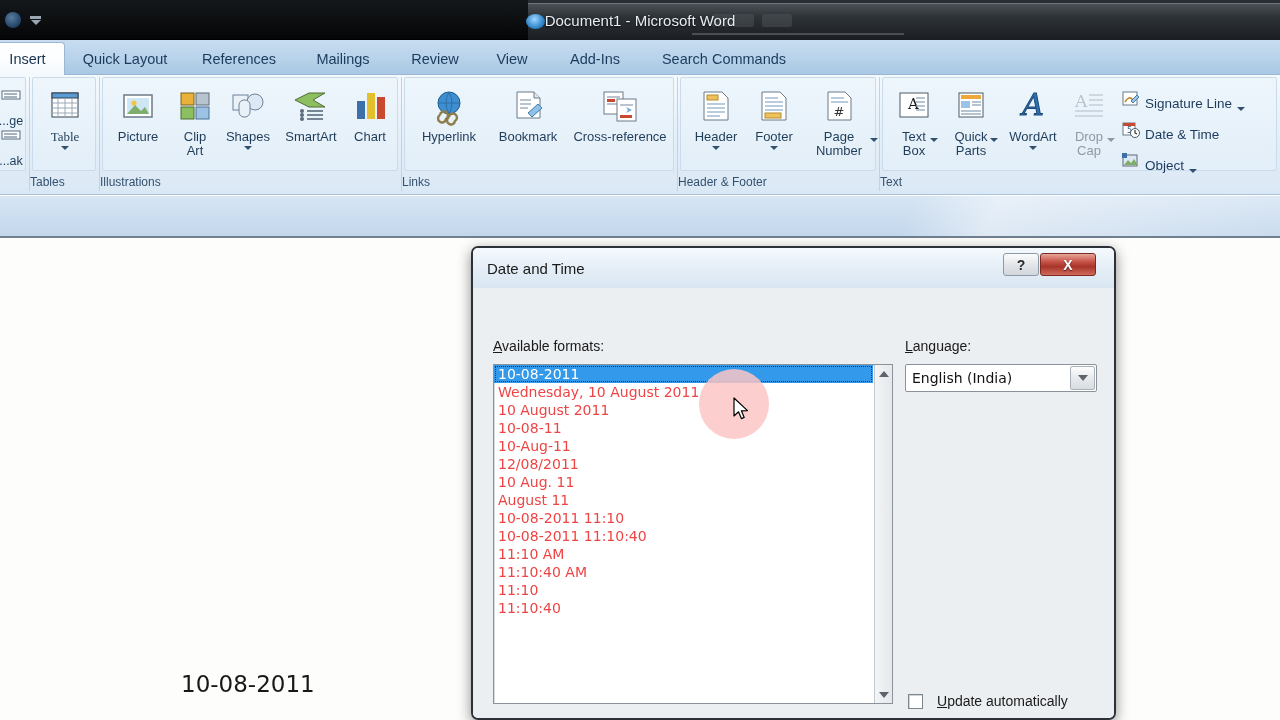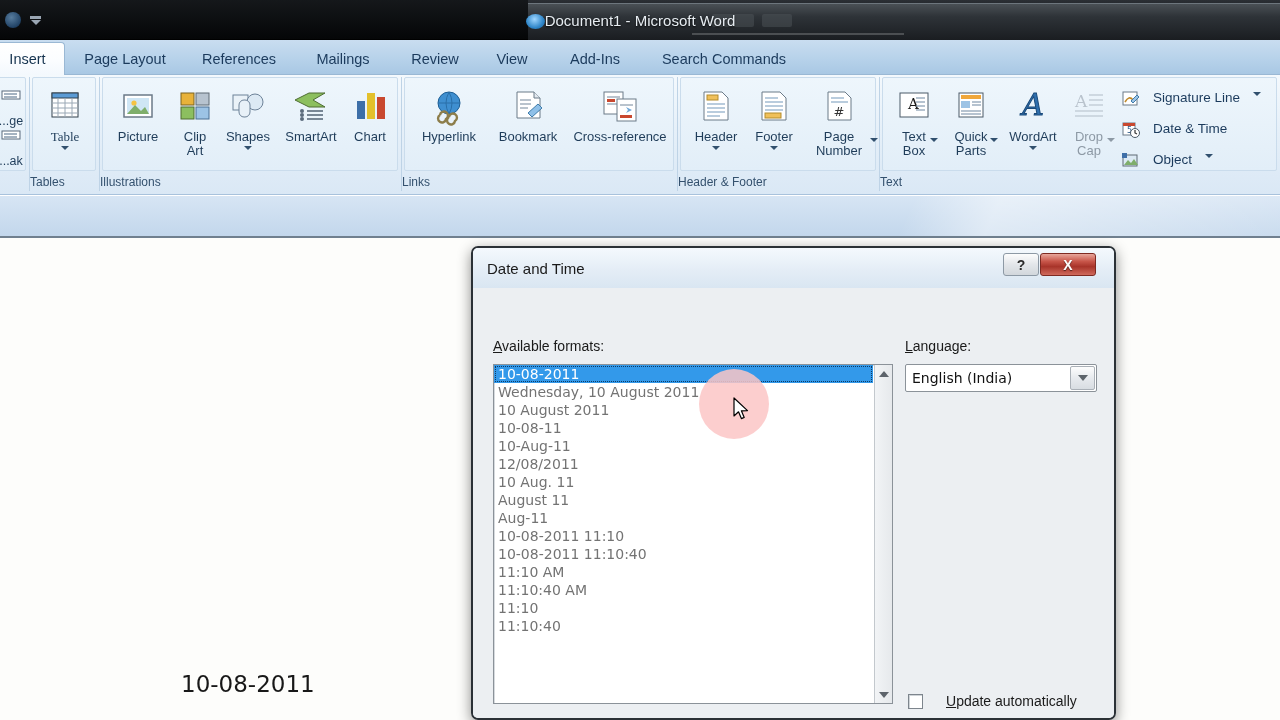--- a/index.html
+++ b/index.html
@@ -108,21 +108,21 @@
   .caret {
     display: inline-block; width: 0; height: 0; margin-top: 2px;
     border-left: 4px solid transparent; border-right: 4px solid transparent;
     border-top: 4px solid #31506e;
   }
   .ricon { width: 40px; height: 40px; position: relative; }
   .ricon.small { width: 22px; height: 22px; }
 
   
   .rrow {
-    position: absolute; display: flex; align-items: flex-start; gap: 13px;
+    position: absolute; display: flex; align-items: flex-end; gap: 5px;
     font-size: 13.5px; color: #1b3a5c;
   }
 
   
   .band {
     position: absolute; left: 0; top: 196px; width: 1280px; height: 42px;
     background: linear-gradient(180deg,#d7e5f4 0%, #c3d7ec 100%);
     border-bottom: 2px solid #70808f;
     overflow: hidden;
   }
@@ -195,21 +195,21 @@
     position: absolute; left: 0; width: 18px; height: 17px;
     display: flex; align-items: center; justify-content: center;
   }
   .lb-arrow.up { top: 0; }
   .lb-arrow.down { bottom: 0; }
   .tri-up { width:0;height:0;border-left:5px solid transparent;border-right:5px solid transparent;border-bottom:6px solid #5d646b; }
   .tri-dn { width:0;height:0;border-left:5px solid transparent;border-right:5px solid transparent;border-top:6px solid #5d646b; }
   .lb-items { position: absolute; left: 0; top: 0; right: 19px; }
   .lb-item {
     height: 18px; line-height: 18px; padding-left: 4px;
-    font-size: 14px; color: #737373; white-space: nowrap;
+    font-size: 14px; color: #ef4444; white-space: nowrap;
     font-family: "DejaVu Sans", sans-serif;
   }
   .lb-item.sel {
     background: #3399ea; color: #fff;
     outline: 1px dotted #0d3a63; outline-offset: -2px;
   }
 
   .combo {
     position: absolute; left: 432px; top: 76px; width: 192px; height: 28px;
     background: #fff; border: 1px solid #8b9299; border-radius: 2px;
@@ -220,21 +220,21 @@
   }
   .combo .arrowbox {
     position: absolute; right: 1px; top: 1px; width: 25px; height: 24px;
     background: linear-gradient(180deg,#fdfdfd 0%,#e7eaee 50%,#d8dde2 100%);
     border: 1px solid #aab0b7; border-radius: 2px;
     display: flex; align-items: center; justify-content: center;
   }
 
   .chk-row {
     position: absolute; left: 435px; top: 405px;
-    display: flex; align-items: center; gap: 23px;
+    display: flex; align-items: center; gap: 14px;
     font-size: 14px; color: #1a1a1a;
   }
   .chk {
     width: 15px; height: 15px; background: #fff;
     border: 1px solid #7d858d; box-shadow: inset 1px 1px 0 #cfd4d8;
   }
 
   
   .clickdot {
     position: absolute; left: 699px; top: 369px; width: 70px; height: 70px;
@@ -257,21 +257,21 @@
     </div>
     <div class="win-orb"></div>
     <div class="ghost-tab" style="left:712px;width:42px;"></div>
     <div class="ghost-tab" style="left:762px;width:30px;"></div>
     <div class="doc-title">Document1 - Microsoft Word</div>
     <div class="title-underline"></div>
   </div>
 
   <div class="tabstrip">
     <div class="tab active" style="left:-10px;width:75px;">Insert</div>
-    <div class="tab" style="left:70px;width:110px;">Page Layout</div>
+    <div class="tab" style="left:70px;width:110px;">Quick Layout</div>
     <div class="tab" style="left:186px;width:106px;">References</div>
     <div class="tab" style="left:296px;width:94px;">Mailings</div>
     <div class="tab" style="left:398px;width:74px;">Review</div>
     <div class="tab" style="left:482px;width:60px;">View</div>
     <div class="tab" style="left:552px;width:86px;">Add-Ins</div>
     <div class="tab" style="left:644px;width:160px;">Search Commands</div>
   </div>
 
   <div class="ribbon">
 
@@ -639,21 +639,20 @@
       <div class="listbox">
         <div class="lb-items">
           <div class="lb-item sel">10-08-2011</div>
           <div class="lb-item">Wednesday, 10 August 2011</div>
           <div class="lb-item">10 August 2011</div>
           <div class="lb-item">10-08-11</div>
           <div class="lb-item">10-Aug-11</div>
           <div class="lb-item">12/08/2011</div>
           <div class="lb-item">10 Aug. 11</div>
           <div class="lb-item">August 11</div>
-          <div class="lb-item">Aug-11</div>
           <div class="lb-item">10-08-2011 11:10</div>
           <div class="lb-item">10-08-2011 11:10:40</div>
           <div class="lb-item">11:10 AM</div>
           <div class="lb-item">11:10:40 AM</div>
           <div class="lb-item">11:10</div>
           <div class="lb-item">11:10:40</div>
         </div>
         <div class="lb-scroll">
           <div class="lb-arrow up">
               <div class="tri-up"></div>

